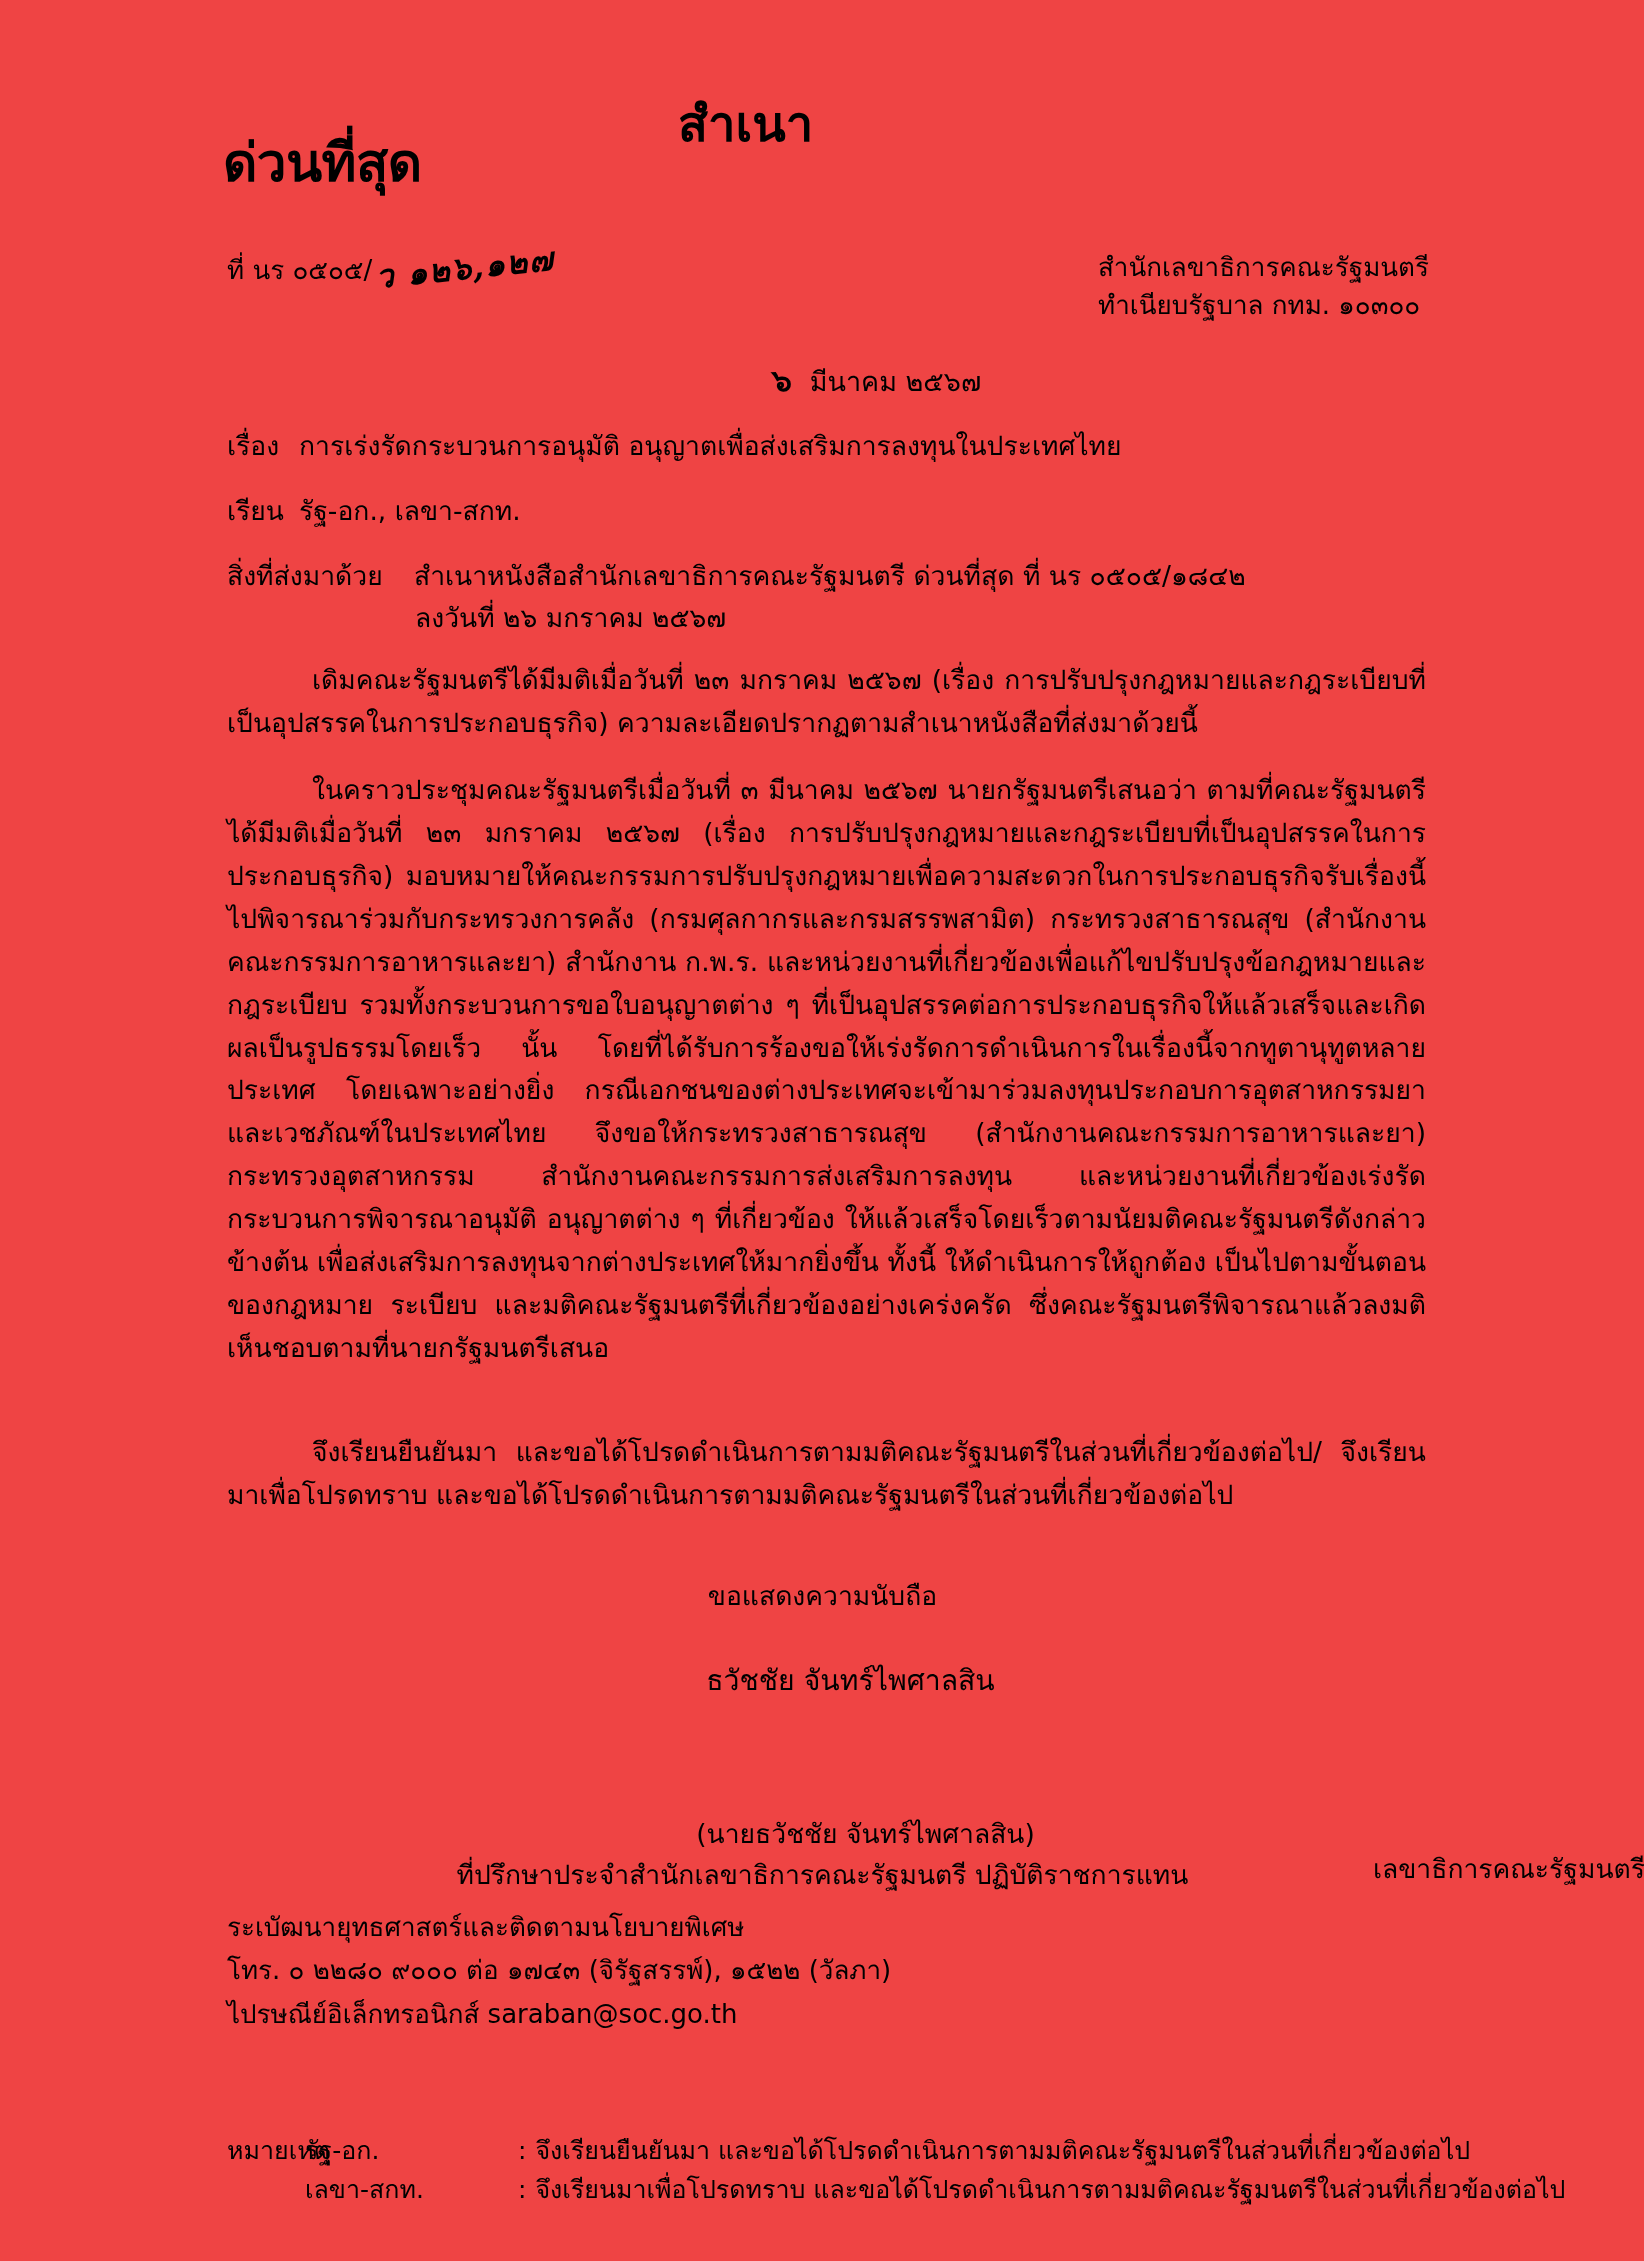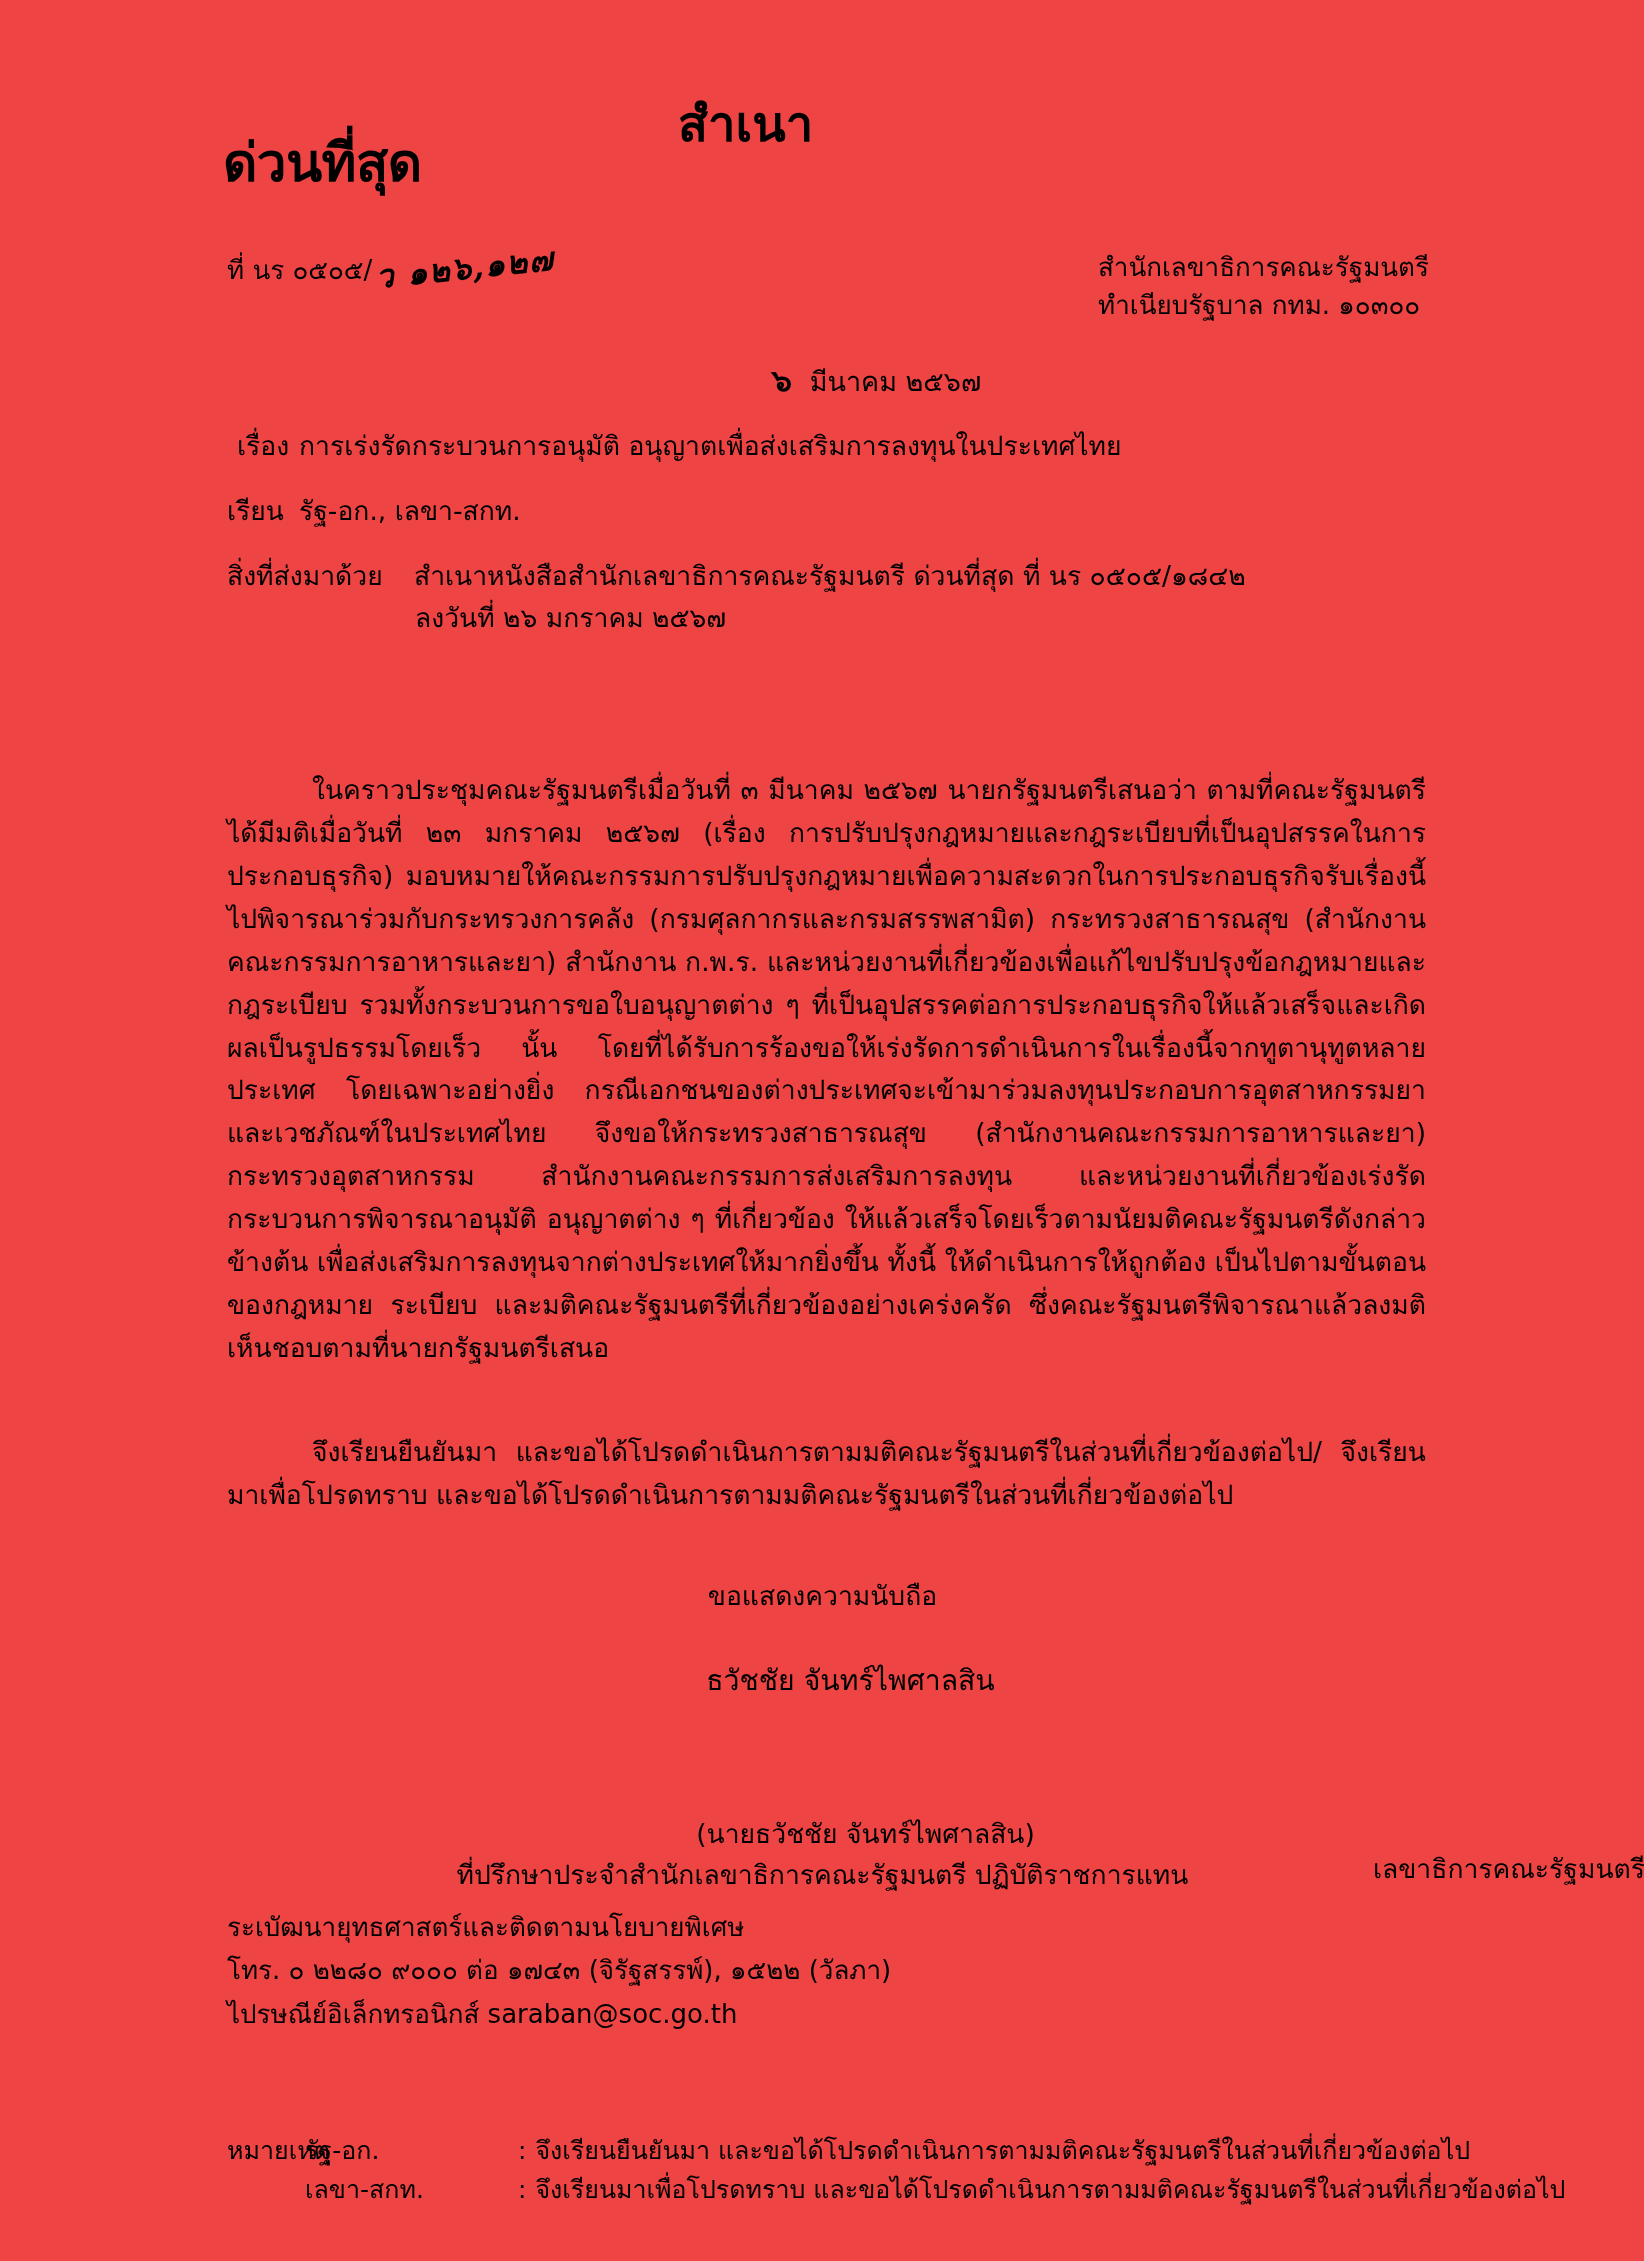--- a/index.html
+++ b/index.html
@@ -80,21 +80,21 @@
   
   .field-row {
     position: absolute;
     font-size: 26.5px;
     line-height: 1.5;
     white-space: nowrap;
   }
   .field-label { display: inline-block; }
   .field-value { display: inline-block; }
   #row-subject { left: 227px; top: 426px; }
-  #row-subject .field-label { width: 72px; text-align: center; }
+  #row-subject .field-label { width: 72px; }
   #row-to { left: 227px; top: 491px; }
   #row-to .field-label { width: 72px; }
   #row-encl { left: 227px; top: 556px; }
   #row-encl .field-label { width: 187px; }
   #row-encl-2 { left: 415px; top: 598px; }
 
   
   .body-block {
     position: absolute;
     left: 227px;
@@ -182,20 +182,23 @@
 
   <div class="field-row" id="row-to">
     <span class="field-label">เรียน</span><span class="field-value">รัฐ-อก., เลขา-สกท.</span>
   </div>
 
   <div class="field-row" id="row-encl">
     <span class="field-label">สิ่งที่ส่งมาด้วย</span><span class="field-value">สำเนาหนังสือสำนักเลขาธิการคณะรัฐมนตรี ด่วนที่สุด ที่ นร ๐๕๐๕/๑๘๔๒</span>
   </div>
   <div class="field-row" id="row-encl-2">ลงวันที่ ๒๖ มกราคม ๒๕๖๗</div>
 
+  <div class="body-block" id="para-1">
+    <p>เดิมคณะรัฐมนตรีได้มีมติเมื่อวันที่ ๒๓ มกราคม ๒๕๖๗ (เรื่อง การปรับปรุงกฎหมายและกฎระเบียบที่เป็นอุปสรรคในการประกอบธุรกิจ) ความละเอียดปรากฏตามสำเนาหนังสือที่ส่งมาด้วยนี้</p>
+  </div>
 
   <div class="body-block" id="para-2">
     <p>ในคราวประชุมคณะรัฐมนตรีเมื่อวันที่ ๓ มีนาคม ๒๕๖๗ นายกรัฐมนตรีเสนอว่า ตามที่คณะรัฐมนตรีได้มีมติเมื่อวันที่ ๒๓ มกราคม ๒๕๖๗ (เรื่อง การปรับปรุงกฎหมายและกฎระเบียบที่เป็นอุปสรรคในการประกอบธุรกิจ) มอบหมายให้คณะกรรมการปรับปรุงกฎหมายเพื่อความสะดวกในการประกอบธุรกิจรับเรื่องนี้ไปพิจารณาร่วมกับกระทรวงการคลัง (กรมศุลกากรและกรมสรรพสามิต) กระทรวงสาธารณสุข (สำนักงานคณะกรรมการอาหารและยา) สำนักงาน ก.พ.ร. และหน่วยงานที่เกี่ยวข้องเพื่อแก้ไขปรับปรุงข้อกฎหมายและกฎระเบียบ รวมทั้งกระบวนการขอใบอนุญาตต่าง ๆ ที่เป็นอุปสรรคต่อการประกอบธุรกิจให้แล้วเสร็จและเกิดผลเป็นรูปธรรมโดยเร็ว นั้น โดยที่ได้รับการร้องขอให้เร่งรัดการดำเนินการในเรื่องนี้จากทูตานุทูตหลายประเทศ โดยเฉพาะอย่างยิ่ง กรณีเอกชนของต่างประเทศจะเข้ามาร่วมลงทุนประกอบการอุตสาหกรรมยาและเวชภัณฑ์ในประเทศไทย จึงขอให้กระทรวงสาธารณสุข (สำนักงานคณะกรรมการอาหารและยา) กระทรวงอุตสาหกรรม สำนักงานคณะกรรมการส่งเสริมการลงทุน และหน่วยงานที่เกี่ยวข้องเร่งรัดกระบวนการพิจารณาอนุมัติ อนุญาตต่าง ๆ ที่เกี่ยวข้อง ให้แล้วเสร็จโดยเร็วตามนัยมติคณะรัฐมนตรีดังกล่าวข้างต้น เพื่อส่งเสริมการลงทุนจากต่างประเทศให้มากยิ่งขึ้น ทั้งนี้ ให้ดำเนินการให้ถูกต้อง เป็นไปตามขั้นตอนของกฎหมาย ระเบียบ และมติคณะรัฐมนตรีที่เกี่ยวข้องอย่างเคร่งครัด ซึ่งคณะรัฐมนตรีพิจารณาแล้วลงมติเห็นชอบตามที่นายกรัฐมนตรีเสนอ</p>
   </div>
 
   <div class="body-block" id="para-3">
     <p>จึงเรียนยืนยันมา และขอได้โปรดดำเนินการตามมติคณะรัฐมนตรีในส่วนที่เกี่ยวข้องต่อไป/ จึงเรียนมาเพื่อโปรดทราบ และขอได้โปรดดำเนินการตามมติคณะรัฐมนตรีในส่วนที่เกี่ยวข้องต่อไป</p>
   </div>
 
   <div class="center-line" id="closing-regards">ขอแสดงความนับถือ</div>

